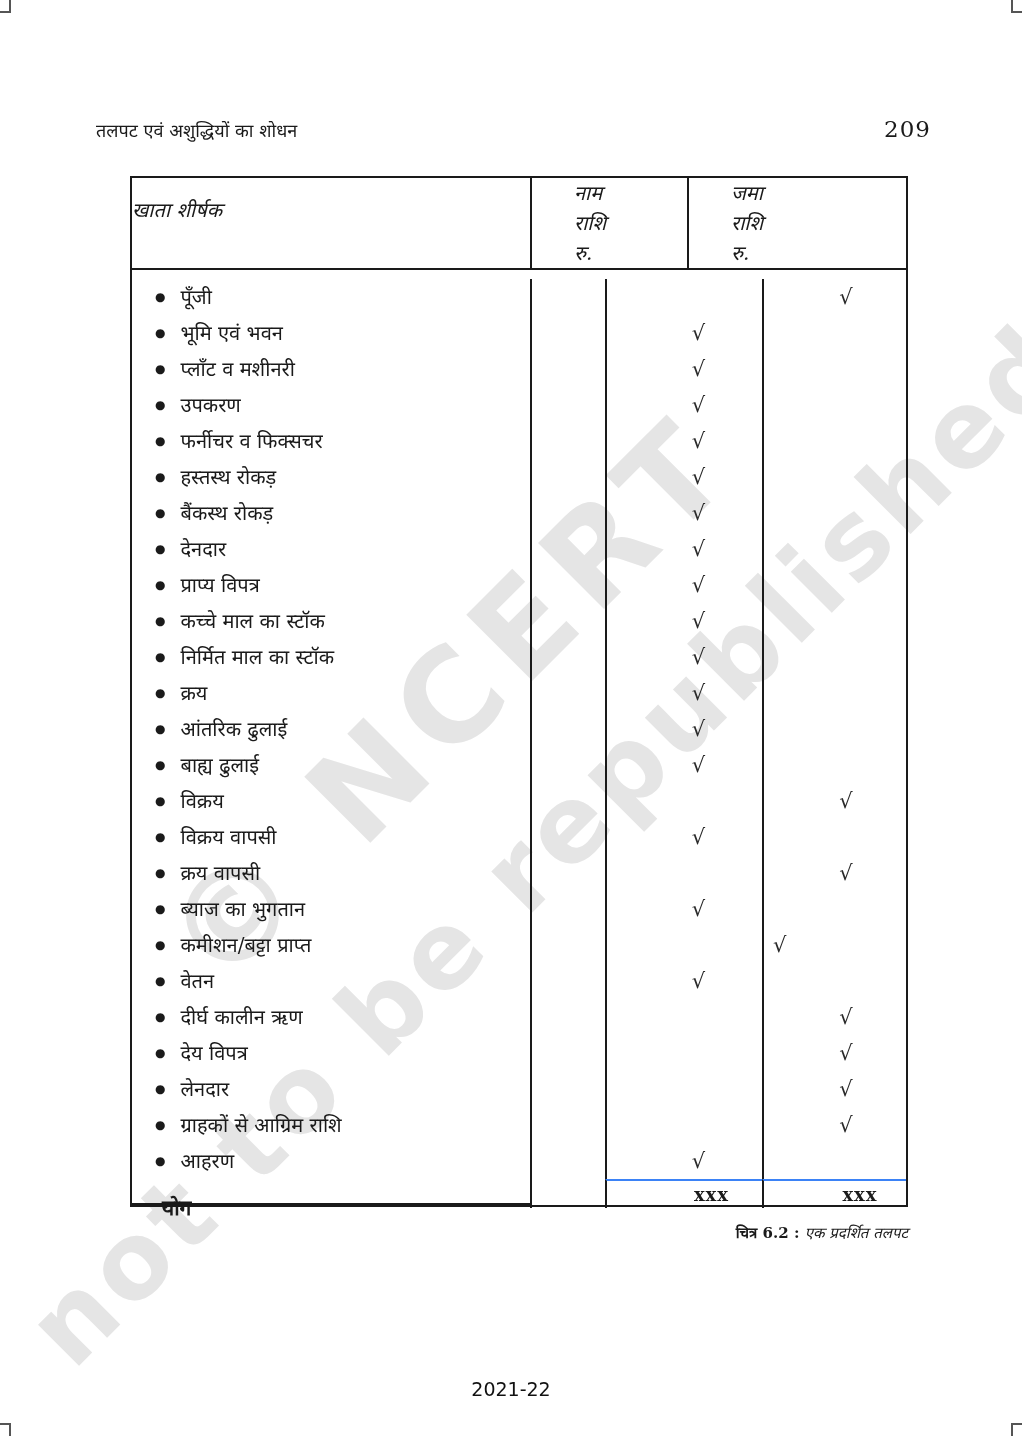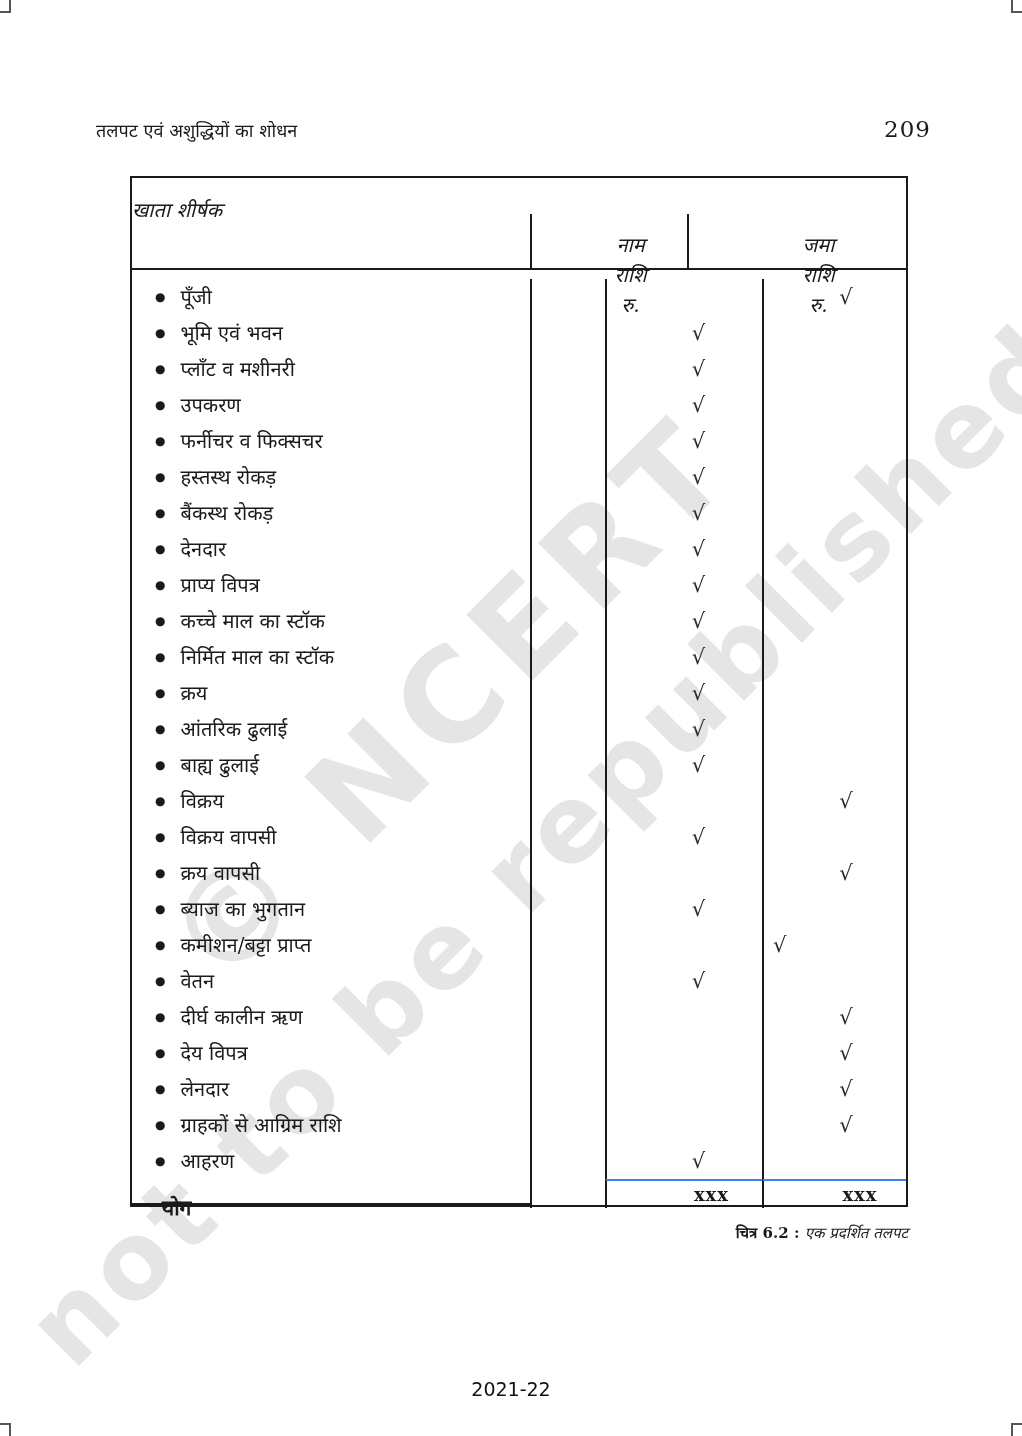--- a/index.html
+++ b/index.html
@@ -64,21 +64,21 @@
   .c3{width:157px;border-left:2px solid #1a1a1a;box-sizing:border-box;}
   .c4{flex:1;border-left:2px solid #1a1a1a;box-sizing:border-box;}
 
   #thead{
     height:90px;border-bottom:2px solid #1a1a1a;
     font-style:italic;font-size:20px;
     flex:0 0 auto;
   }
   #thead .c1{padding-top:18px;}
   #thead .c2{text-align:center;padding-top:18px;}
-  #thead .c3,#thead .c4{text-align:center;padding-left:42px;padding-top:16px;line-height:30px;margin-top:36px;}
+  #thead .c3,#thead .c4{text-align:left;padding-left:42px;padding-top:0;line-height:30px;}
 
   #tbody{flex:1 1 auto;display:flex;flex-direction:column;padding-top:9px;box-sizing:border-box;}
   #tbody .cells{height:36px;flex:0 0 auto;align-items:stretch;}
   #tbody .c1{display:flex;align-items:center;padding-left:23px;}
   .bullet{font-size:12px;margin-right:15px;line-height:1;}
   .lbl{font-size:20px;line-height:1;}
   .chk{
     display:flex;align-items:center;justify-content:center;
     font-size:21px;color:#2a2a2a;
   }

